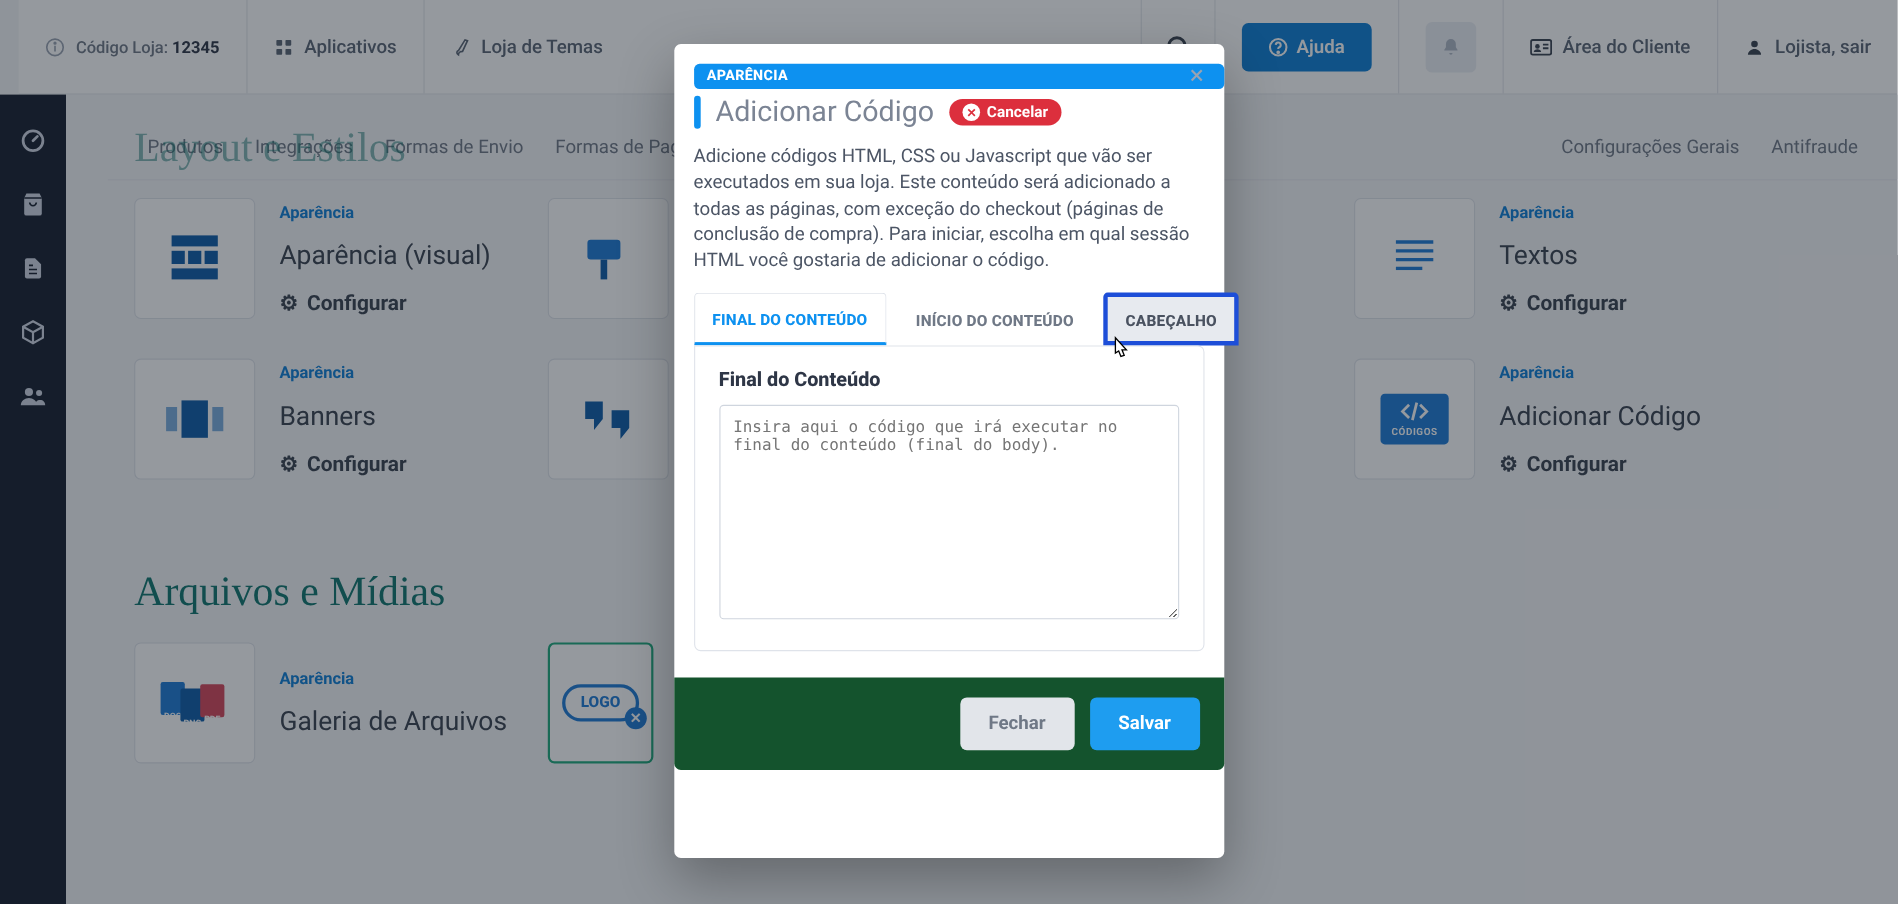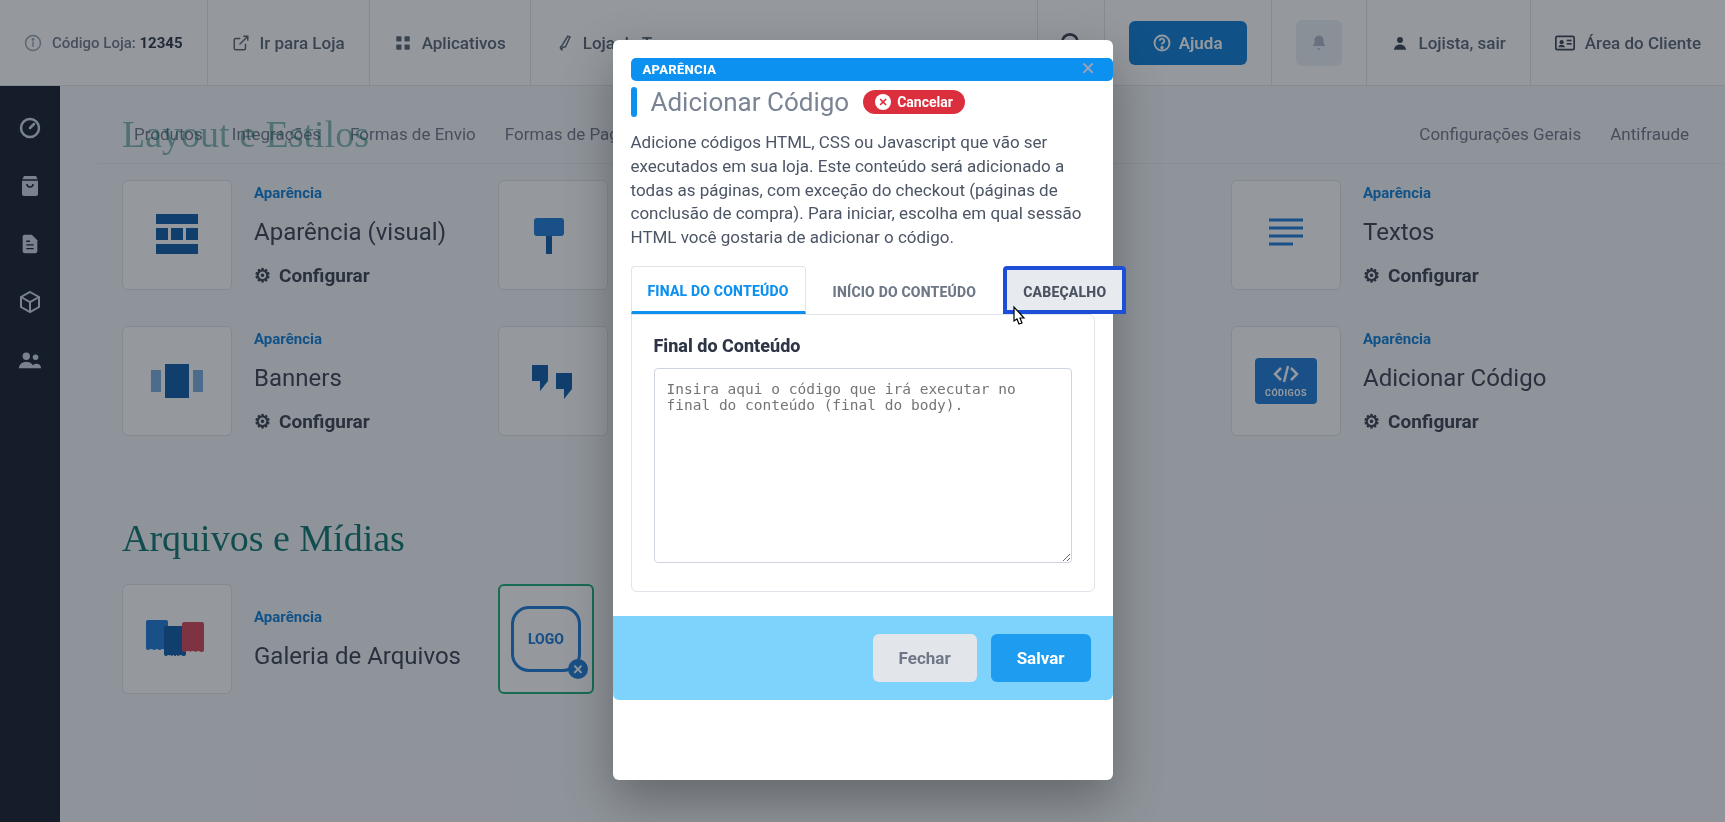--- a/index.html
+++ b/index.html
@@ -1,19 +1,19 @@
 <!DOCTYPE html>
 <html><head>
 <meta charset="utf-8">
 <style>
   * { box-sizing: border-box; margin: 0; padding: 0; font-family: -apple-system, BlinkMacSystemFont, "Segoe UI", Roboto, sans-serif; }
   body { width: 1725px; height: 822px; overflow: hidden; background: #f5f6f8; position: relative; }
   
   
-  .topbar { display: flex; align-items: center; height: 86px; background: #fff; border-bottom: 1px solid #e3e6ec; }
+  .topbar { display: flex; align-items: center; height: 86px; background: #fff; border-bottom: 1px solid #e3e6ec; margin-left: 17px; }
   .topbar .cell { padding: 0 24px; display: flex; align-items: center; gap: 10px; height: 100%; border-right: 1px solid #e3e6ec; color: #6f7886; font-weight: 500; }
   .topbar .cell:last-child { border-right: none; }
   .topbar .storecode { color: #6f7886; font-size: 15px; }
   .topbar .storecode b { font-weight: 700; color: #2e3646; }
   .topbar .link { color: #5a6474; font-size: 17px; cursor: pointer; }
   .topbar .ajuda-btn { background: #0d7ed6; color: #fff; padding: 12px 24px; border-radius: 6px; font-weight: 600; font-size: 17px; border: none; display: flex; align-items: center; gap: 8px; }
   .topbar .ajuda-cell { padding: 0 24px; border-right: 1px solid #e3e6ec; display:flex; align-items:center; height:100%; }
   .topbar .bell { background: #eceff4; border-radius: 6px; width: 46px; height: 46px; display:flex;align-items:center;justify-content:center; color:#aeb6c4;}
   .topbar .spacer { flex: 1; border-right: 1px solid #e3e6ec; height:100%; }
 
@@ -50,21 +50,21 @@
   
   .tabs { display:flex; gap:10px; padding:0 18px; }
   .tabs .tabbtn { flex:0 0 auto; padding:14px 16px 10px 16px; font-weight:800; font-size:14px; color:#6f7886; border:1px solid transparent; background:#fff; border-radius:4px 4px 0 0; cursor:pointer; letter-spacing:.2px;}
   .tabs .tabbtn.active { color:#0d91f0; border:1px solid #dfe3ea; border-bottom:3px solid #0d91f0; }
   .tabs .tabbtn.hover { background:#e7eaef; border:4px solid #1d4ed8; color:#4a5260;}
   
   .panel { margin:0 18px 24px 18px; border:1px solid #dfe3ea; border-radius:0 6px 6px 6px; padding:20px 22px 24px 22px;}
   .panel .plabel { font-weight:800; font-size:18px; color:#2e3646; margin-bottom:12px;}
   .panel textarea { width:100%; height:195px; border:1px solid #cfd5de; border-radius:4px; padding:12px; font-family: ui-monospace, Menlo, monospace; font-size:14.5px; color:#9aa2b1; resize:both;}
 
-  .modal .footer { background:#7dd3fc; padding:18px 22px; display:flex; justify-content:flex-end; gap:14px; border-radius:0 0 6px 6px;}
+  .modal .footer { background:#14532d; padding:18px 22px; display:flex; justify-content:flex-end; gap:14px; border-radius:0 0 6px 6px;}
   .modal .footer .btn { border:none; padding:14px 26px; border-radius:6px; font-weight:700; font-size:17px; cursor:pointer;}
   .modal .footer .btn.close-b { background:#e2e5ea; color:#6f7886;}
   .modal .footer .btn.save { background:#1e9df0; color:#fff;}
 
   .cursor { position:absolute; width:24px; height:30px; pointer-events:none; }
   
   svg { display:block; }
 </style>
 </head>
 <body>
@@ -72,30 +72,20 @@
 <div class="topbar">
   <div class="cell">
     <span>
         <svg width="18" height="18" viewBox="0 0 24 24" fill="none" stroke="#9aa2b1" stroke-width="2">
           <circle cx="12" cy="12" r="10"></circle>
           <line x1="12" y1="10" x2="12" y2="17"></line>
           <circle cx="12" cy="7" r="1" fill="#9aa2b1"></circle>
         </svg>
       </span>
     <span class="storecode"><span>Código Loja: </span><b>12345</b></span>
-  </div>
-  <div class="cell link">
-    <span>
-        <svg width="18" height="18" viewBox="0 0 24 24" fill="none" stroke="#5a6474" stroke-width="2">
-          <path d="M15 3h6v6"></path>
-          <path d="M10 14L21 3"></path>
-          <path d="M18 13v6a2 2 0 0 1-2 2H5a2 2 0 0 1-2-2V8a2 2 0 0 1 2-2h6"></path>
-        </svg>
-      </span>
-    <span>Ir para Loja</span>
   </div>
   <div class="cell link">
     <span>
         <svg width="18" height="18" viewBox="0 0 24 24" fill="#5a6474">
           <rect x="3" y="3" width="7" height="7" rx="1"></rect>
           <rect x="14" y="3" width="7" height="7" rx="1"></rect>
           <rect x="3" y="14" width="7" height="7" rx="1"></rect>
           <rect x="14" y="14" width="7" height="7" rx="1"></rect>
         </svg>
       </span>
@@ -134,38 +124,38 @@
     <div class="bell">
       <span>
           <svg width="18" height="18" viewBox="0 0 24 24" fill="#aeb6c4">
             <path d="M12 2a6 6 0 0 0-6 6v4l-2 3v1h16v-1l-2-3V8a6 6 0 0 0-6-6zM10 19a2 2 0 0 0 4 0"></path>
           </svg>
         </span>
     </div>
   </div>
   <div class="cell link">
     <span>
-        <svg width="18" height="18" viewBox="0 0 24 24" fill="#3a424f">
-          <circle cx="12" cy="8" r="4"></circle>
-          <path d="M4 21c0-4 4-7 8-7s8 3 8 7"></path>
-        </svg>
-      </span>
-    <span>Lojista, sair</span>
-  </div>
-  <div class="cell link">
-    <span>
         <svg width="20" height="16" viewBox="0 0 24 18" fill="#3a424f">
           <rect x="1" y="1" width="22" height="16" rx="2" fill="none" stroke="#3a424f" stroke-width="2"></rect>
           <circle cx="8" cy="8" r="2.5"></circle>
           <path d="M4 14c0-2 2-3 4-3s4 1 4 3"></path>
           <line x1="14" y1="6" x2="20" y2="6" stroke="#3a424f" stroke-width="2"></line>
           <line x1="14" y1="10" x2="20" y2="10" stroke="#3a424f" stroke-width="2"></line>
         </svg>
       </span>
     <span>Área do Cliente</span>
+  </div>
+  <div class="cell link">
+    <span>
+        <svg width="18" height="18" viewBox="0 0 24 24" fill="#3a424f">
+          <circle cx="12" cy="8" r="4"></circle>
+          <path d="M4 21c0-4 4-7 8-7s8 3 8 7"></path>
+        </svg>
+      </span>
+    <span>Lojista, sair</span>
   </div>
 </div>
 
 <div class="sidebar">
   <div class="sicon">
       <svg width="24" height="24" viewBox="0 0 24 24" fill="none" stroke="#cfd6e3" stroke-width="2.5">
         <circle cx="12" cy="12" r="9"></circle>
         <path d="M12 12l4-4" stroke-linecap="round"></path>
       </svg>
     </div>
@@ -322,21 +312,21 @@
             <text x="51" y="42" font-size="8" fill="#fff" text-anchor="middle" font-weight="700">PDF</text>
           </svg>
         </div>
       <div class="meta">
         <div class="cat">Aparência</div>
         <div class="title">Galeria de Arquivos</div>
       </div>
     </div>
     <div class="card">
       <div class="thumb accent">
-          <div style="border:3px solid #1e7bd6;border-radius:18px;padding:22px 14px;font-weight:800;color:#1e7bd6;font-size:14px;position:relative;"><span>LOGO</span><span style="position:absolute;right:-10px;bottom:-10px;background:#1e7bd6;color:#fff;border-radius:50%;width:20px;height:20px;display:flex;align-items:center;justify-content:center;font-size:13px;">✕</span></div>
+          <div style="border:3px solid #1e7bd6;border-radius:18px;padding:6px 14px;font-weight:800;color:#1e7bd6;font-size:14px;position:relative;"><span>LOGO</span><span style="position:absolute;right:-10px;bottom:-10px;background:#1e7bd6;color:#fff;border-radius:50%;width:20px;height:20px;display:flex;align-items:center;justify-content:center;font-size:13px;">✕</span></div>
         </div>
       <div class="meta">
         <div class="title" style="font-size:22px;">Remover Logo Plataforma</div>
       </div>
     </div>
   </div>
 </div>
 
 <div class="overlay">
   <div class="modal">

